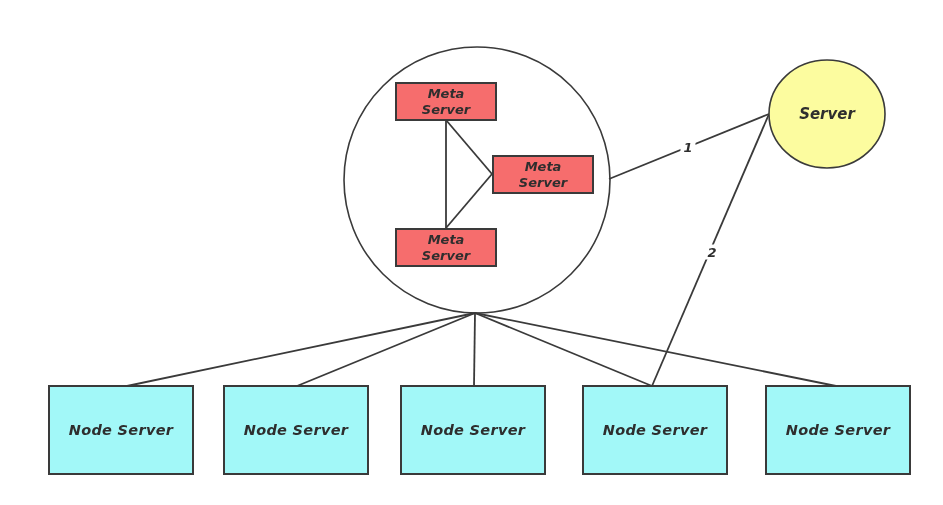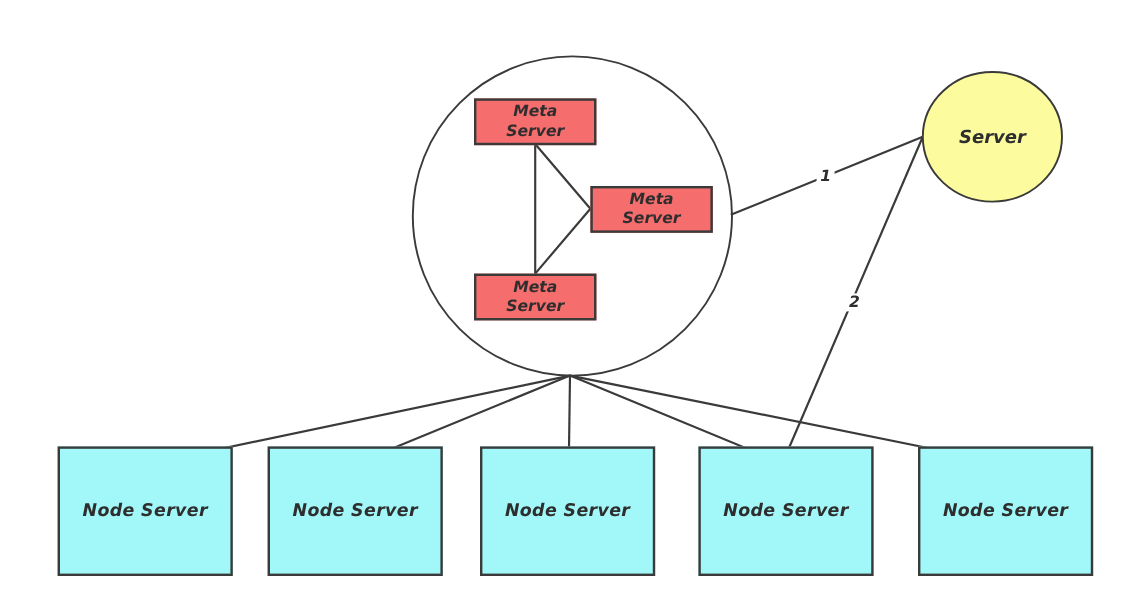--- a/index.html
+++ b/index.html
@@ -54,22 +54,22 @@
     line-height: 1.2;
   }
   .meta-box span { display: inline-block; max-width: 64px; }
   .meta-top    { left: 395px; top: 82px;  }
   .meta-right  { left: 492px; top: 155px; }
   .meta-bottom { left: 395px; top: 228px; }
 
   .node-box {
     background: var(--node-fill);
     width: 146px;
-    height: 108px;
-    top: 372px;
+    height: 90px;
+    top: 385px;
     font-size: 14.5px;
     letter-spacing: 0.3px;
   }
   .node-1 { left: 48px;  }
   .node-2 { left: 223px; }
   .node-3 { left: 400px; }
   .node-4 { left: 582px; }
   .node-5 { left: 765px; }
 
   .client-label {

